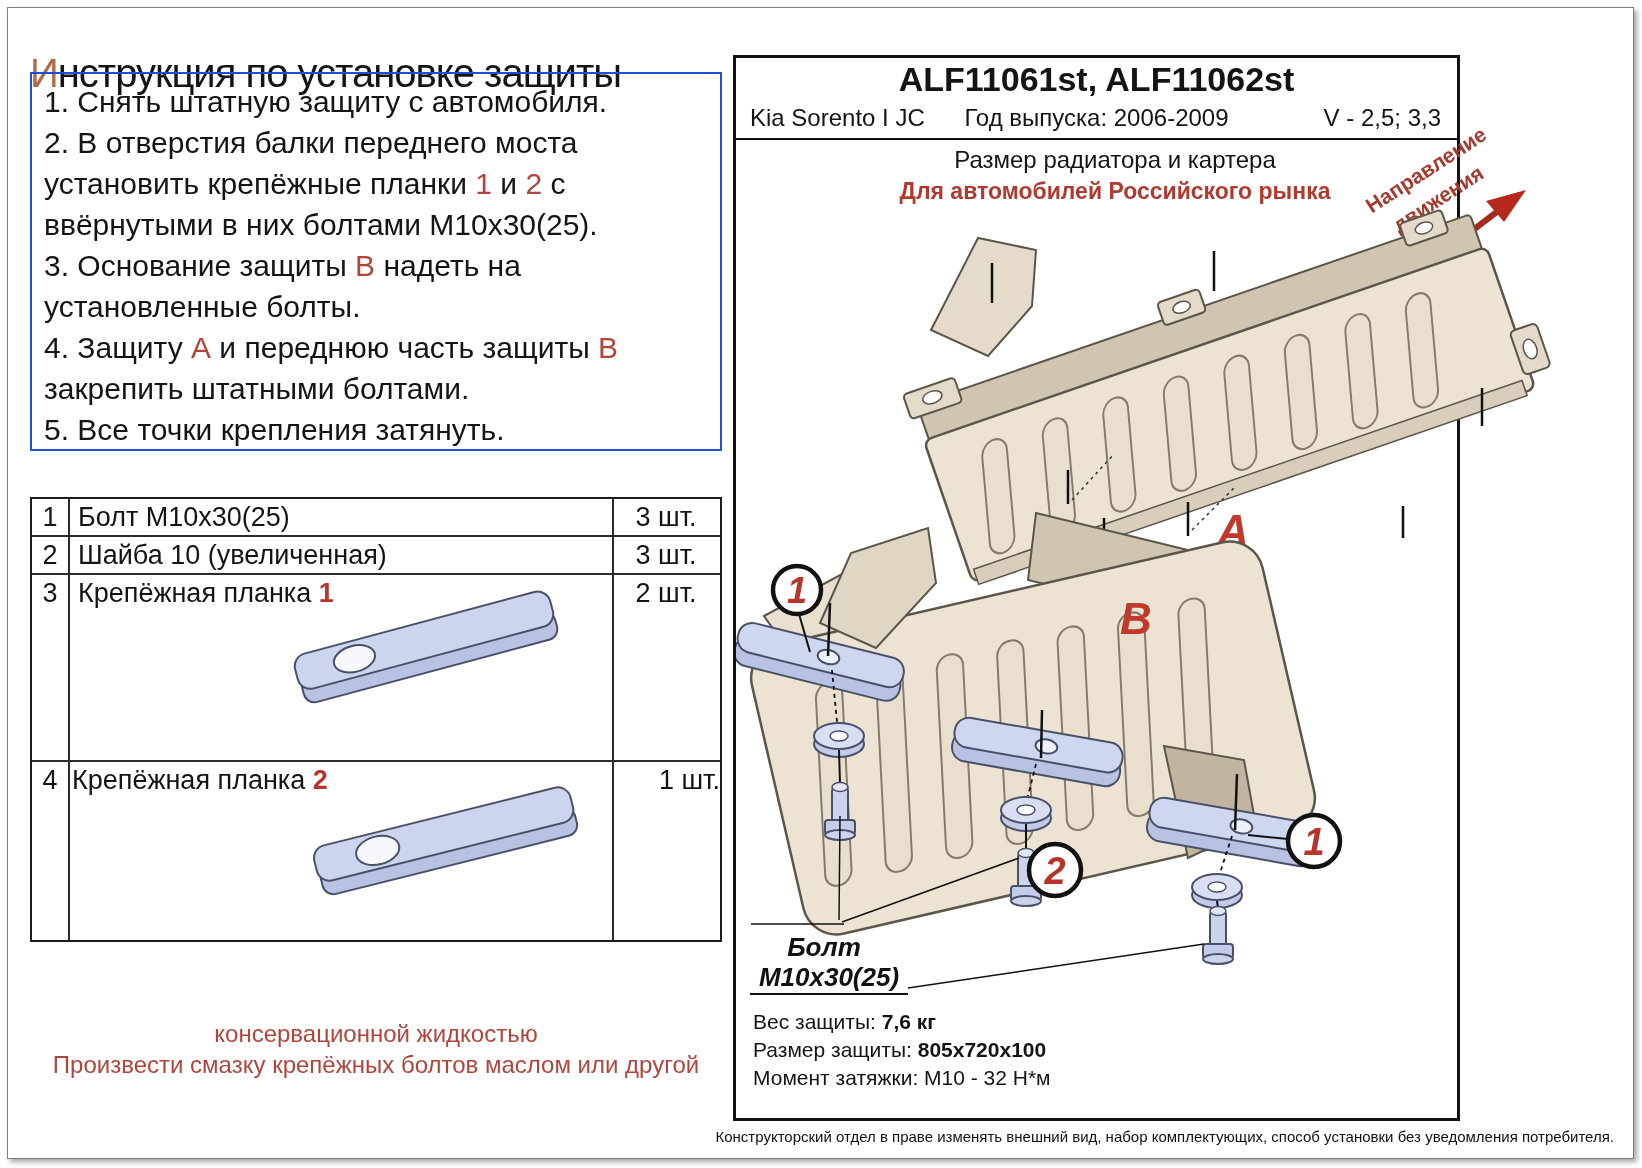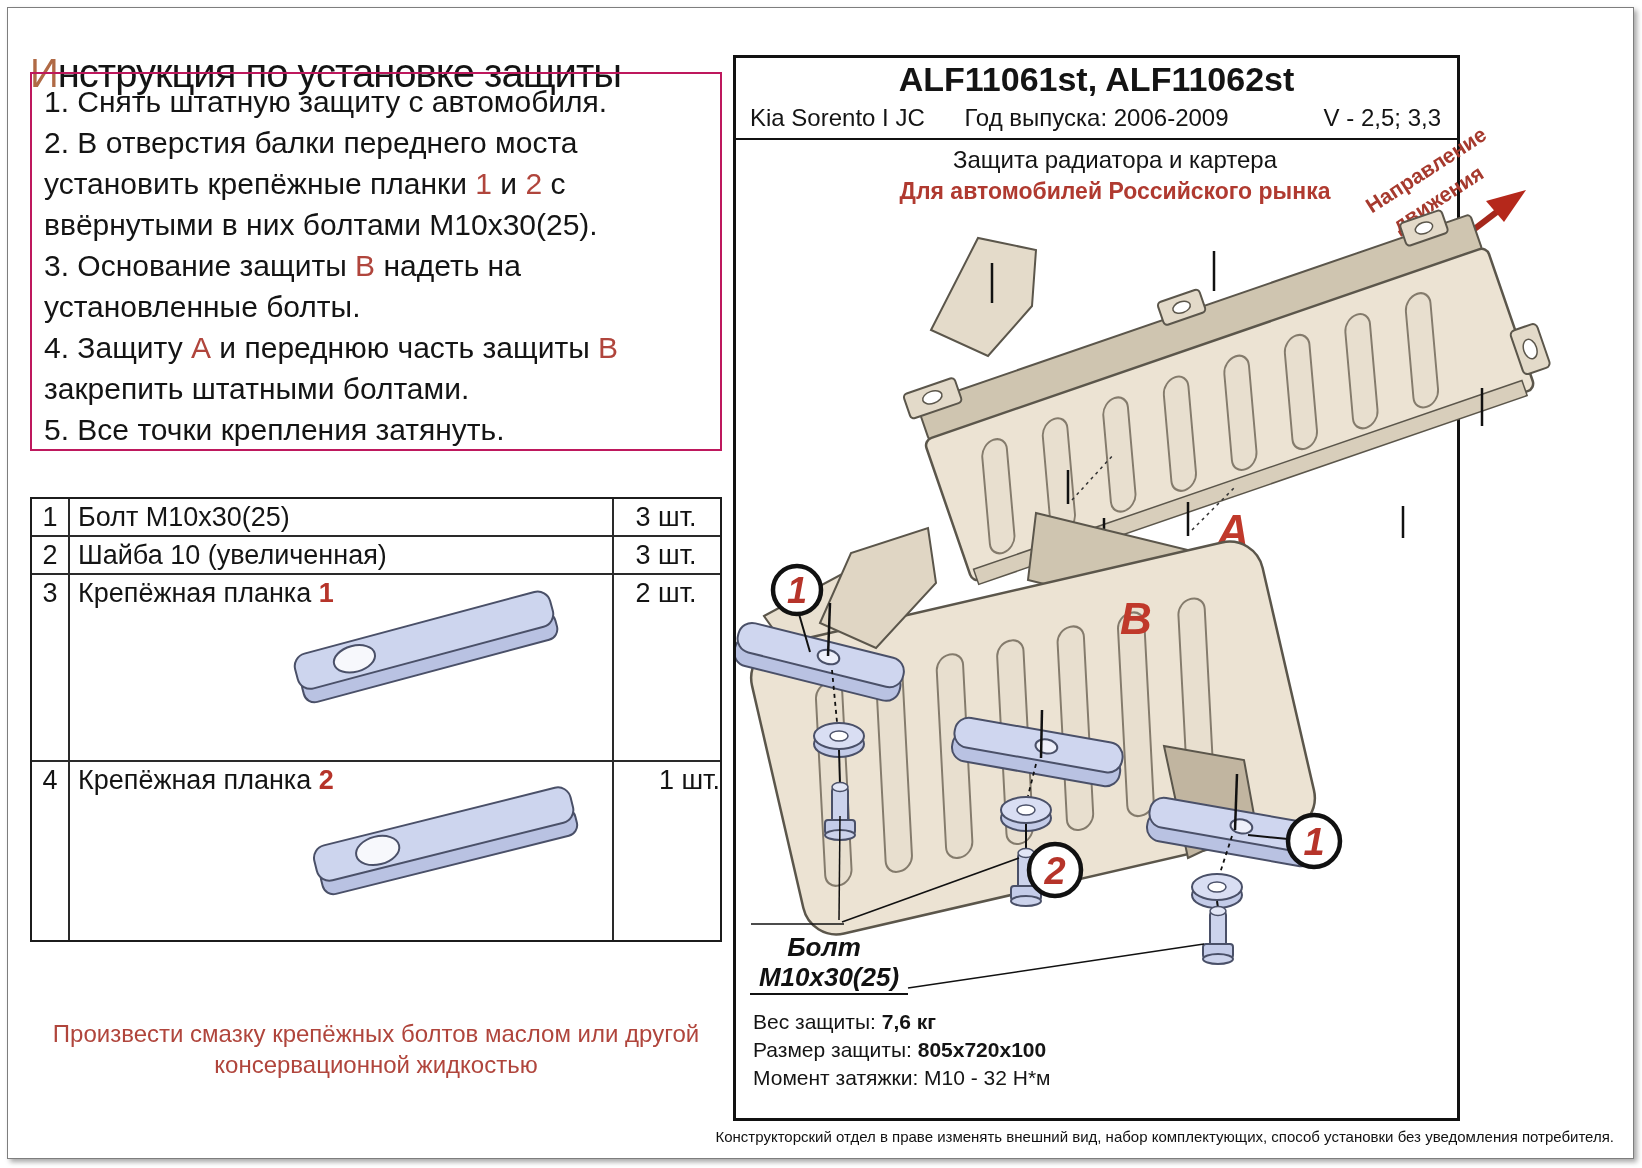--- a/index.html
+++ b/index.html
@@ -13,21 +13,21 @@
     border:1px solid #7e7e7e; box-shadow:3px 3px 5px rgba(0,0,0,.35); background:#fff;
   }
   .dropcap { color:#b06a45; }
   .red-inline { color:#b0453c; }
   .red-bold { color:#b6342a; font-weight:bold; }
 
   
   .doc-title { position:absolute; left:30px; top:6px; font-size:40px; letter-spacing:-1px; white-space:nowrap;margin-top:45px; }
   .instr-box {
     position:absolute; left:30px; top:72px; width:692px; height:379px;
-    border:2px solid #be185d; padding:7px 10px 0 12px; font-size:30px; line-height:41px;
+    border:2px solid #1d4ed8; padding:7px 10px 0 12px; font-size:30px; line-height:41px;
   }
   .parts-header {
     position:absolute; left:30px; top:451px; width:692px; height:46px;
     display:flex; justify-content:space-between; align-items:center; font-size:33px;
   }
   .parts-header .ph-left { padding-left:64px; }
   .tbl { position:absolute; left:30px; top:497px; width:692px; height:445px; border:2px solid #1c1c1c; }
   .vline, .hline { position:absolute; background:#2a2a2a; }
   .cell { position:absolute; font-size:27px; white-space:nowrap; }
   .note {
@@ -85,52 +85,52 @@
 
     <div class="cell" style="left:0;top:41px;width:36px;text-align:center;">2</div>
     <div class="cell" style="left:46px;top:41px;"><span>Шайба 10 (увеличенная)</span></div>
     <div class="cell" style="left:580px;top:41px;width:108px;text-align:center;">3 шт.</div>
 
     <div class="cell" style="left:0;top:79px;width:36px;text-align:center;">3</div>
     <div class="cell" style="left:46px;top:79px;"><span>Крепёжная планка </span><span class="red-bold">1</span></div>
     <div class="cell" style="left:580px;top:79px;width:108px;text-align:center;">2 шт.</div>
 
     <div class="cell" style="left:0;top:266px;width:36px;text-align:center;">4</div>
-    <div class="cell" style="left:46px;top:266px;text-align:center;"><span>Крепёжная планка </span><span class="red-bold">2</span></div>
+    <div class="cell" style="left:40px;top:266px;text-align:center;"><span>Крепёжная планка </span><span class="red-bold">2</span></div>
     <div class="cell" style="left:580px;top:266px;width:108px;text-align:right;">1 шт.</div>
 
     <svg style="position:absolute;left:243px;top:82px;" width="310" height="135" viewBox="0 0 310 135">
       <g transform="rotate(-15 155 70)">
         <rect x="22" y="62" width="262" height="28" rx="11" fill="#b9c2e2" stroke="#4a5068" stroke-width="2"></rect>
         <rect x="20" y="40" width="264" height="36" rx="13" fill="#cdd5ee" stroke="#4a5068" stroke-width="2"></rect>
         <ellipse cx="80" cy="58" rx="21" ry="13" fill="#f7f8fc" stroke="#4a5068" stroke-width="2"></ellipse>
       </g>
     </svg>
 
     <svg style="position:absolute;left:262px;top:272px;" width="310" height="140" viewBox="0 0 310 140">
       <g transform="rotate(-14 155 72)">
         <rect x="22" y="66" width="262" height="28" rx="11" fill="#b9c2e2" stroke="#4a5068" stroke-width="2"></rect>
         <rect x="20" y="44" width="264" height="36" rx="13" fill="#cdd5ee" stroke="#4a5068" stroke-width="2"></rect>
         <ellipse cx="84" cy="62" rx="22" ry="14" fill="#f7f8fc" stroke="#4a5068" stroke-width="2"></ellipse>
       </g>
     </svg>
   </div>
 
   <div class="note">
+    <div>консервационной жидкостью</div>
     <div>Произвести смазку крепёжных болтов маслом или другой</div>
-    <div>консервационной жидкостью</div>
   </div>
 
   <div class="rpanel">
     <div class="r-codes">ALF11061st, ALF11062st</div>
     <div class="r-model">Kia Sorento I JC</div>
     <div class="r-years">Год выпуска: 2006-2009</div>
     <div class="r-engine">V - 2,5; 3,3</div>
     <div class="r-divider"></div>
-    <div class="r-sub1">Защита радиатора и картера</div>
+    <div class="r-sub1">Размер радиатора и картера</div>
     <div class="r-sub2">Для автомобилей Российского рынка</div>
 
     <svg class="drawing" width="858" height="1060" viewBox="0 0 858 1060">
       <defs>
         <g id="washer">
           <rect x="-25" y="0" width="50" height="8" fill="#d6dcf2"></rect>
           <ellipse cx="0" cy="8" rx="25" ry="13" fill="#c3cbe8" stroke="#4a5068" stroke-width="2"></ellipse>
           <ellipse cx="0" cy="0" rx="25" ry="13" fill="#d9def3" stroke="#4a5068" stroke-width="2"></ellipse>
           <ellipse cx="0" cy="0" rx="9" ry="5" fill="#ffffff" stroke="#4a5068" stroke-width="1.5"></ellipse>
         </g>

